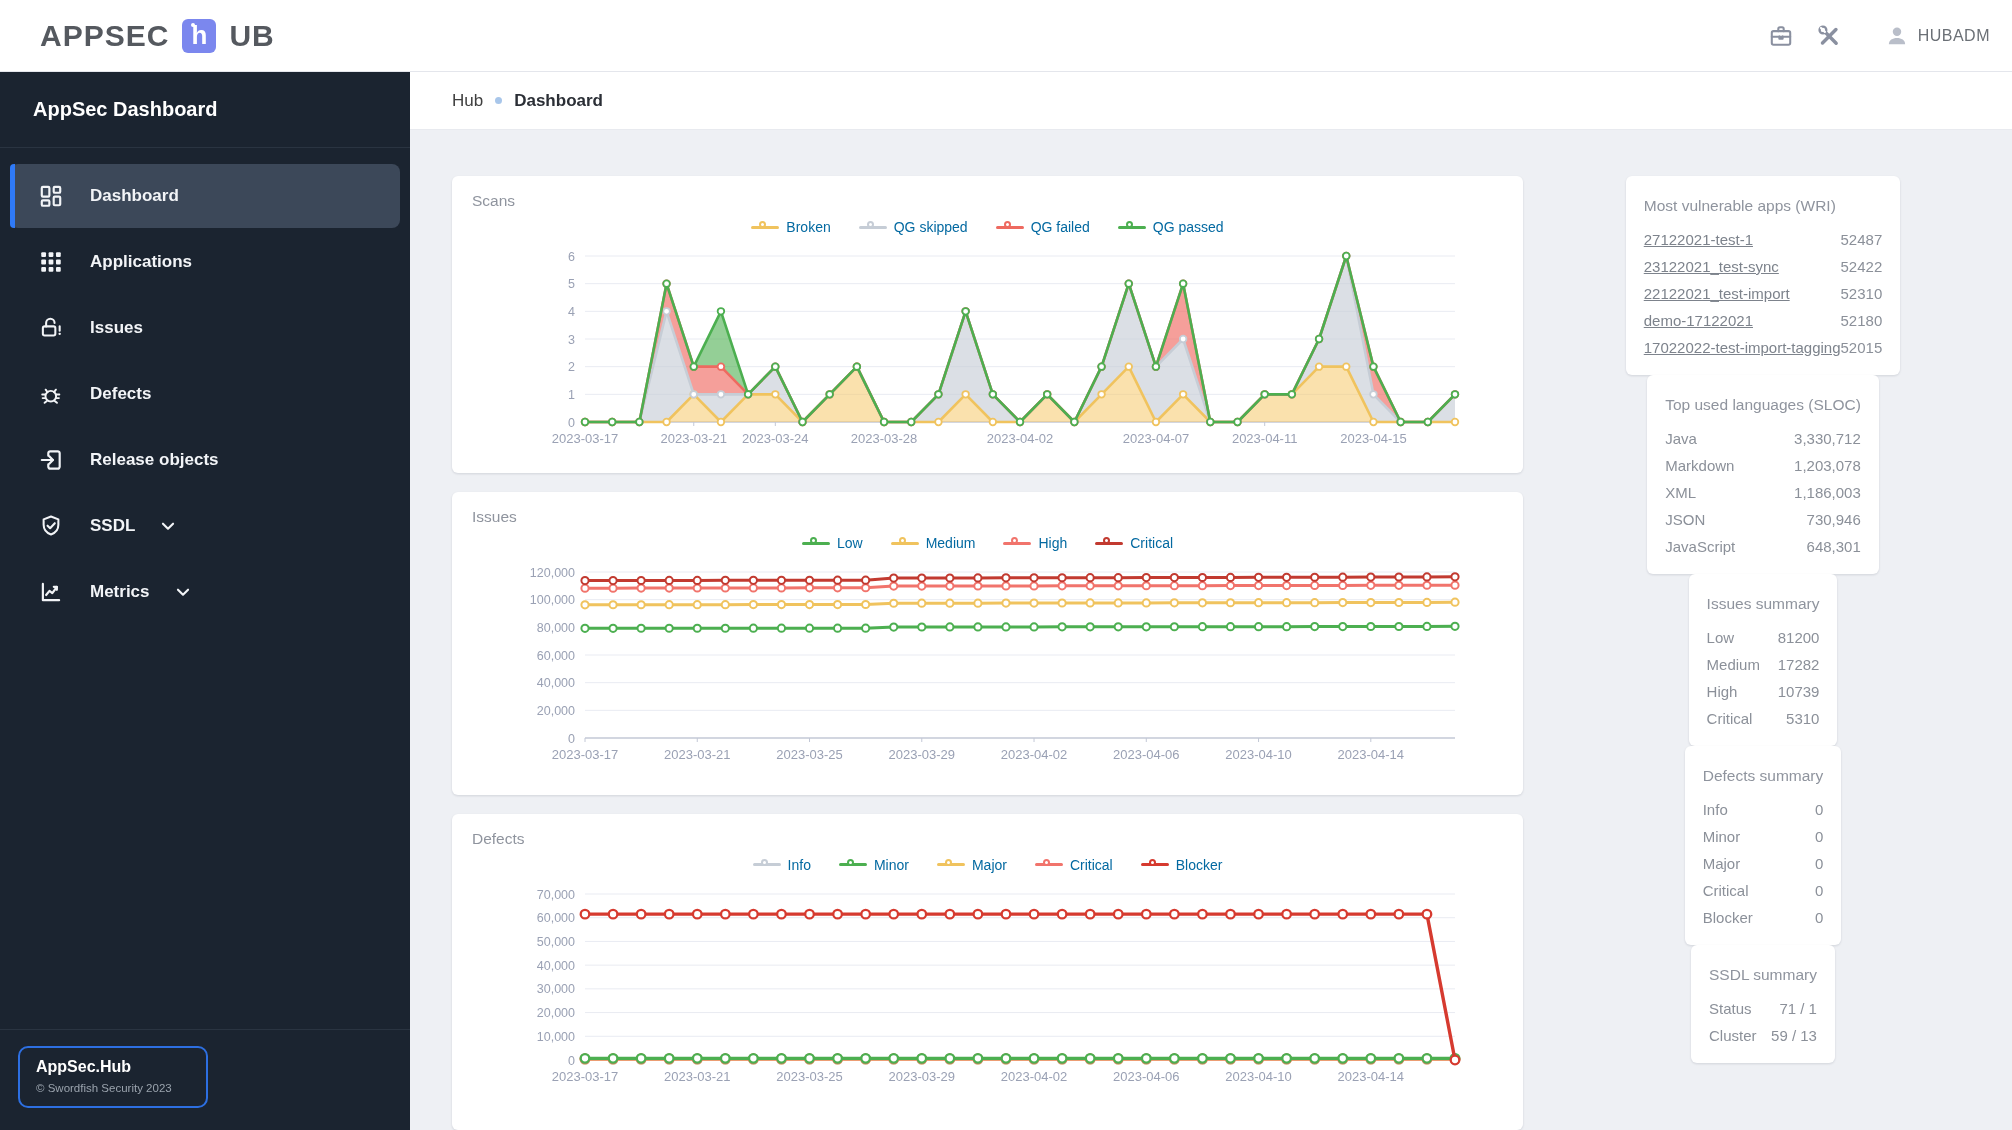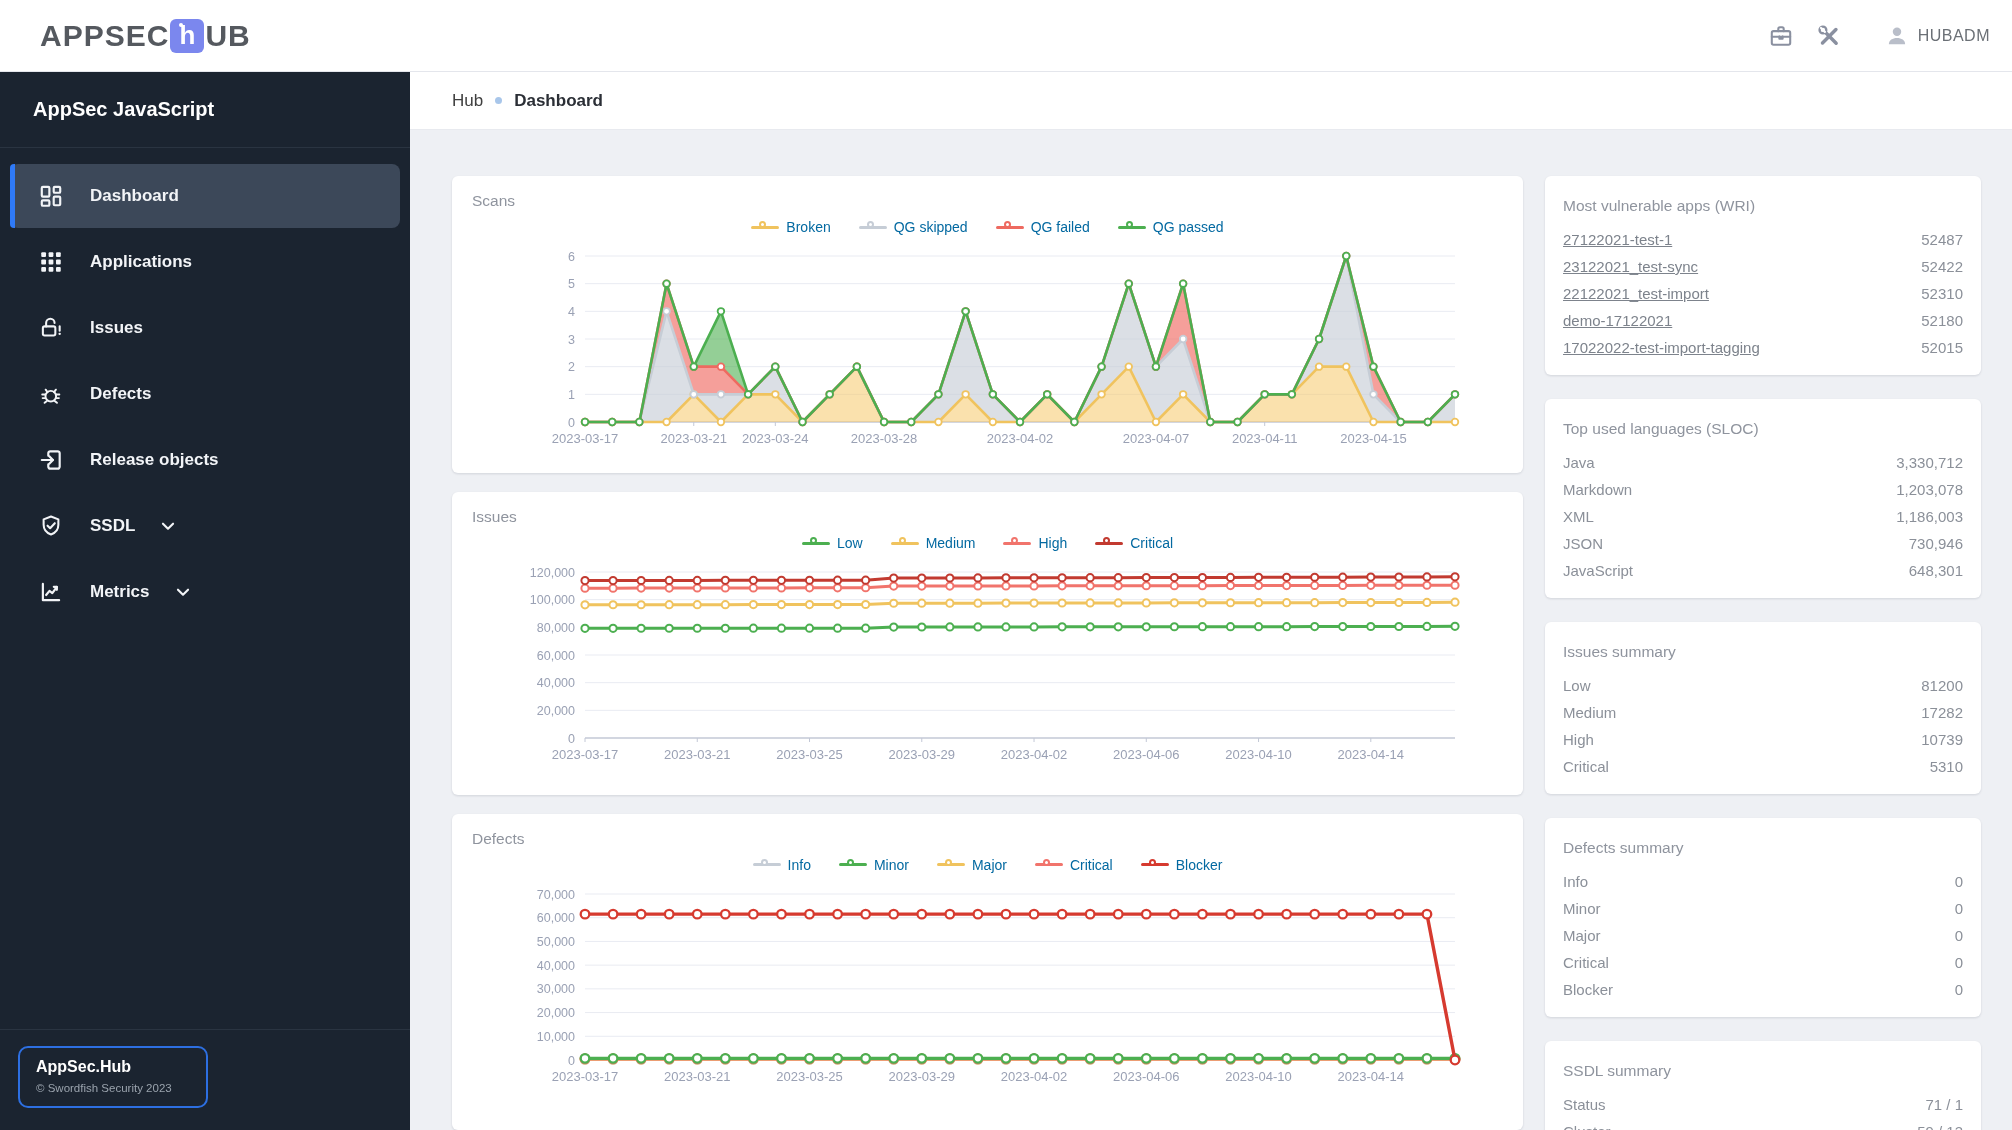--- a/index.html
+++ b/index.html
@@ -4,21 +4,21 @@
 <style>
   * { margin:0; padding:0; box-sizing:border-box; }
   html,body { width:2012px; height:1130px; }
   body { font-family:"Liberation Sans","DejaVu Sans",sans-serif; background:#eef0f4; overflow:hidden; }
   .app { position:relative; width:2012px; height:1130px; overflow:hidden; }
 
   
   .topbar { position:absolute; left:0; top:0; width:2012px; height:72px; background:#fff;
             border-bottom:1px solid #e4e6ec; display:flex; align-items:center; z-index:5; }
   .logo { display:flex; align-items:center; margin-left:40px; font-weight:700; font-size:30px;
-          color:#55595f; letter-spacing:1px; cursor:pointer; }
+          color:#55595f; letter-spacing:1px; cursor:pointer;gap:12px; }
   .logo-tile { position:relative; width:34px; height:34px; background:#7b87ee; border-radius:6px;
                margin:0 1px; display:flex; align-items:center; justify-content:center;
                color:#fff; font-size:26px; font-weight:700; letter-spacing:0; }
   .logo-tile i { position:absolute; left:9px; top:4px; width:4px; height:4px; background:#fff; border-radius:50%; }
   .topbar-right { margin-left:auto; margin-right:22px; display:flex; align-items:center; gap:22px; }
   .tb-icon { width:26px; height:26px; color:#8a90a0; cursor:pointer; }
   .tb-icon svg { width:26px; height:26px; display:block; }
   .user { display:flex; align-items:center; gap:8px; margin-left:20px; cursor:pointer; }
   .user .tb-icon { color:#b9bec9; }
   .user-name { font-size:16px; color:#6b7076; letter-spacing:.5px; }
@@ -62,21 +62,21 @@
   .lg-mark { position:relative; width:28px; height:14px; }
   .lg-mark .ln { position:absolute; left:0; right:0; top:5.5px; height:3px; border-radius:2px; }
   .lg-mark .rg { position:absolute; left:8px; top:1px; width:7px; height:7px; border-radius:50%;
                  border-width:2.6px; border-style:solid; background:#fff; }
   .lg-txt { font-size:14px; color:#0369a1; }
   svg.chart { display:block; width:1031px; height:210px; }
   text.ax { font-size:12.5px; fill:#9aa1b4; }
   text.axx { font-size:13px; fill:#9aa1b4; }
 
   
-  .right-col { width:436px; margin-left:22px; display:flex; flex-direction:column; gap:24px; }
+  .right-col { width:436px; margin-left:22px; display:flex; flex-direction:column; gap:0;align-items:center; }
   .rcard { padding:18px 18px 14px; }
   .rcard .rtitle { font-size:15.5px; color:#8f949e; line-height:24px; margin-bottom:8px; }
   .rrow { display:flex; justify-content:space-between; align-items:center; line-height:27px; }
   .rrow .rl { font-size:15px; color:#8b9099; }
   .rrow .rl.link { text-decoration:underline; color:#7d838c; cursor:pointer; }
   .rrow .rv { font-size:15px; color:#8b9099; }
 </style>
 </head>
 <body>
 
@@ -113,21 +113,21 @@
             <circle cx="12" cy="8" r="3.9"></circle>
             <path d="M4.5 19.5c0-3.6 3.4-5.6 7.5-5.6s7.5 2 7.5 5.6Z"></path>
           </svg>
         </span>
         <span class="user-name">HUBADM</span>
       </span>
     </div>
   </header>
 
   <nav class="sidebar">
-    <div class="sb-title">AppSec JavaScript</div>
+    <div class="sb-title">AppSec Dashboard</div>
     <div class="sb-menu" id="sb-menu">
         <div class="sb-item active">
           <span class="icon">
             <svg viewBox="0 0 24 24" fill="none" stroke="currentColor" stroke-width="2">
               <rect x="3.5" y="3.5" width="7" height="9" rx="1"></rect>
               <rect x="14.5" y="3.5" width="6" height="5.5" rx="1"></rect>
               <rect x="14.5" y="12.5" width="6" height="8" rx="1"></rect>
               <rect x="3.5" y="16" width="7" height="5" rx="1"></rect>
             </svg>
           </span>

